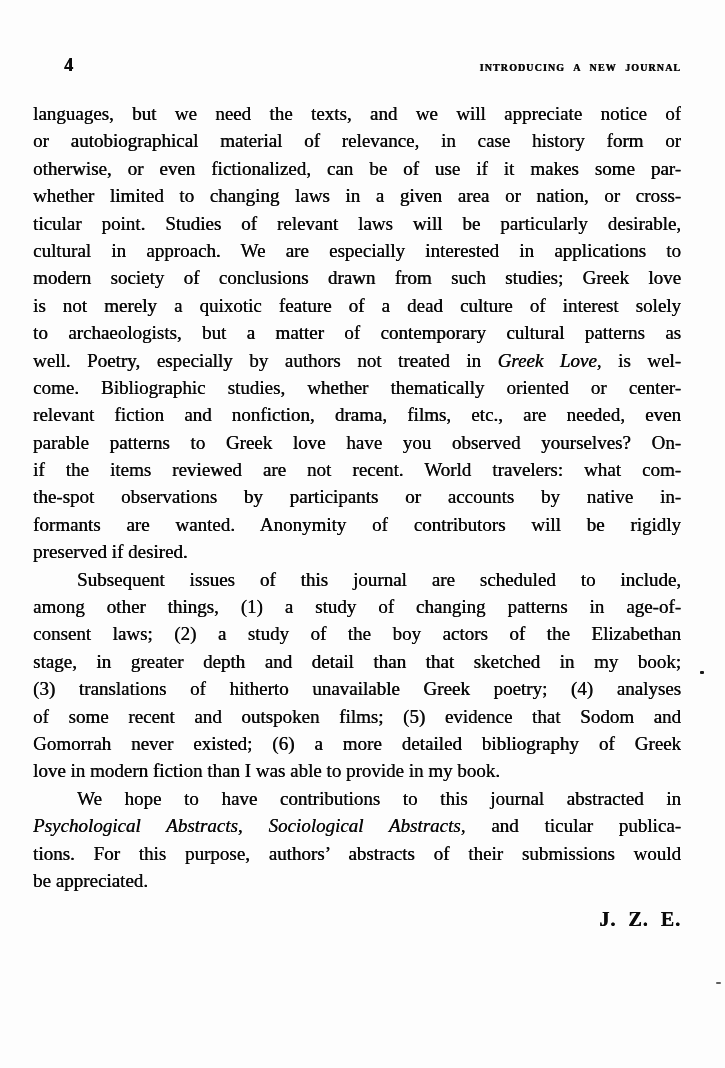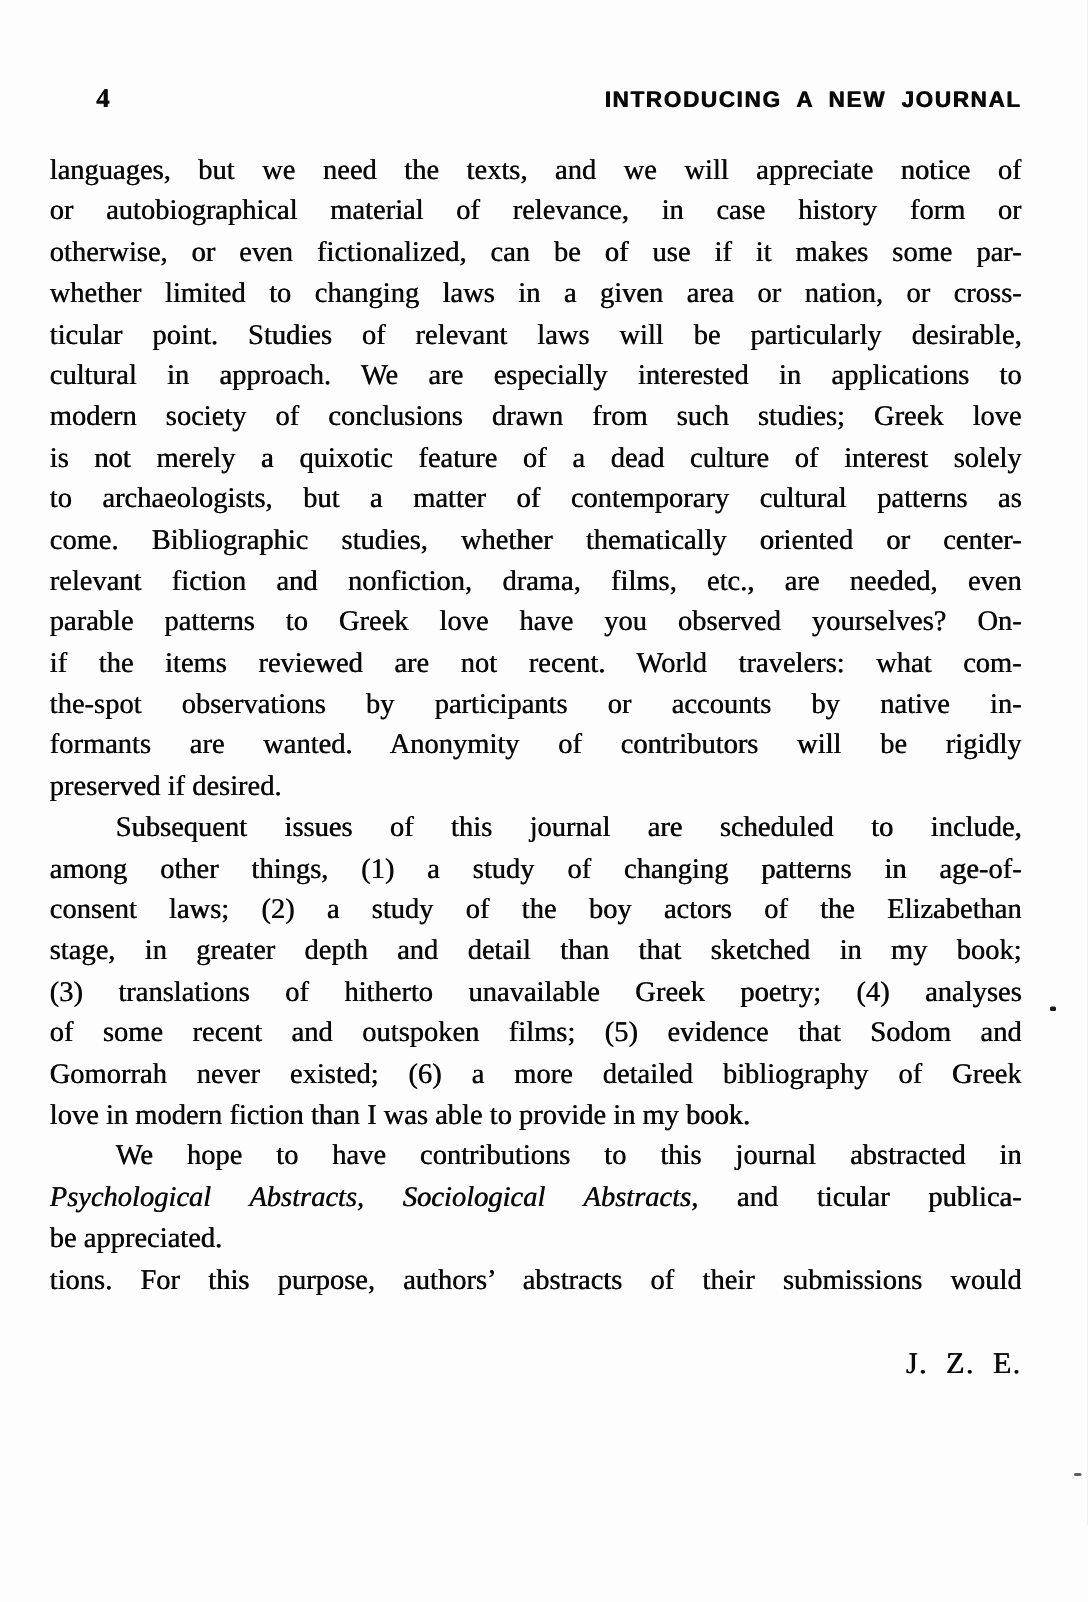--- a/index.html
+++ b/index.html
@@ -25,23 +25,23 @@
     align-items: baseline;
   }
   .pagenum {
     font-family: "Liberation Serif", serif;
     font-weight: 700;
     font-size: 18px;
     margin-left: 31px;
     text-shadow: 0.4px 0 0 currentColor;
   }
   .rhtitle {
-    font-family: Liberation Sans, sans-serif;
+    font-family: Liberation Serif, serif;
     font-weight: 700;
-    font-size: 15px;
+    font-size: 10px;
     letter-spacing: 1.1px;
     word-spacing: 5px;
     text-shadow: 0.5px 0 0 currentColor;
     white-space: nowrap;
   }
   .bodytext {
     margin-top: 24px;
     font-size: 19px;
     line-height: 27.4px;
     text-shadow: 0.35px 0 0 currentColor;
@@ -58,24 +58,24 @@
   }
   .line.indent {
     text-indent: 44px;
   }
   .line .it {
     font-style: italic;
   }
   .signature {
     text-align: right;
     font-size: 20px;
-    font-weight: 400;
+    font-weight: 700;
     letter-spacing: 1px;
     word-spacing: 6px;
-    margin-top: 31px;
+    margin-top: 14px;
     padding-right: 0px;
     text-shadow: 0.4px 0 0 currentColor;
   }
   .speck {
     position: absolute;
     background: #1a1a1a;
     border-radius: 1px;
   }
   .speck-1 { left: 700px; top: 671px; width: 4px; height: 3px; }
   .speck-2 { left: 716px; top: 982px; width: 5px; height: 2px; opacity: .7; }
@@ -95,20 +95,21 @@
         <div>
           <div class="line"><span>languages, but we need the texts, and we will appreciate notice of</span></div>
           <div class="line"><span>or autobiographical material of relevance, in case history form or</span></div>
           <div class="line"><span>otherwise, or even fictionalized, can be of use if it makes some par-</span></div>
           <div class="line"><span>whether limited to changing laws in a given area or nation, or cross-</span></div>
           <div class="line"><span>ticular point. Studies of relevant laws will be particularly desirable,</span></div>
           <div class="line"><span>cultural in approach. We are especially interested in applications to</span></div>
           <div class="line"><span>modern society of conclusions drawn from such studies; Greek love</span></div>
           <div class="line"><span>is not merely a quixotic feature of a dead culture of interest solely</span></div>
           <div class="line"><span>to archaeologists, but a matter of contemporary cultural patterns as</span></div>
+          <div class="line"><span>well. Poetry, especially by authors not treated in </span><span class="it">Greek Love,</span><span> is wel-</span></div>
           <div class="line"><span>come. Bibliographic studies, whether thematically oriented or center-</span></div>
           <div class="line"><span>relevant fiction and nonfiction, drama, films, etc., are needed, even</span></div>
           <div class="line"><span>parable patterns to Greek love have you observed yourselves? On-</span></div>
           <div class="line"><span>if the items reviewed are not recent. World travelers: what com-</span></div>
           <div class="line"><span>the-spot observations by participants or accounts by native in-</span></div>
           <div class="line"><span>formants are wanted. Anonymity of contributors will be rigidly</span></div>
           <div class="line end"><span>preserved if desired.</span></div>
         </div>
         <div>
           <div class="line indent"><span>Subsequent issues of this journal are scheduled to include,</span></div>
@@ -116,22 +117,22 @@
           <div class="line"><span>consent laws; (2) a study of the boy actors of the Elizabethan</span></div>
           <div class="line"><span>stage, in greater depth and detail than that sketched in my book;</span></div>
           <div class="line"><span>(3) translations of hitherto unavailable Greek poetry; (4) analyses</span></div>
           <div class="line"><span>of some recent and outspoken films; (5) evidence that Sodom and</span></div>
           <div class="line"><span>Gomorrah never existed; (6) a more detailed bibliography of Greek</span></div>
           <div class="line end"><span>love in modern fiction than I was able to provide in my book.</span></div>
         </div>
         <div>
           <div class="line indent"><span>We hope to have contributions to this journal abstracted in</span></div>
           <div class="line"><span class="it">Psychological Abstracts, Sociological Abstracts,</span><span> and ticular publica-</span></div>
+          <div class="line"><span>tions. For this purpose, authors’ abstracts of their submissions would</span></div>
           <div class="line end"><span>be appreciated.</span></div>
-          <div class="line"><span>tions. For this purpose, authors’ abstracts of their submissions would</span></div>
         </div>
       </div>
 
     <div class="signature">J. Z. E.</div>
 
   </div>
 
   <div class="speck speck-1"></div>
   <div class="speck speck-2"></div>
 </div>

